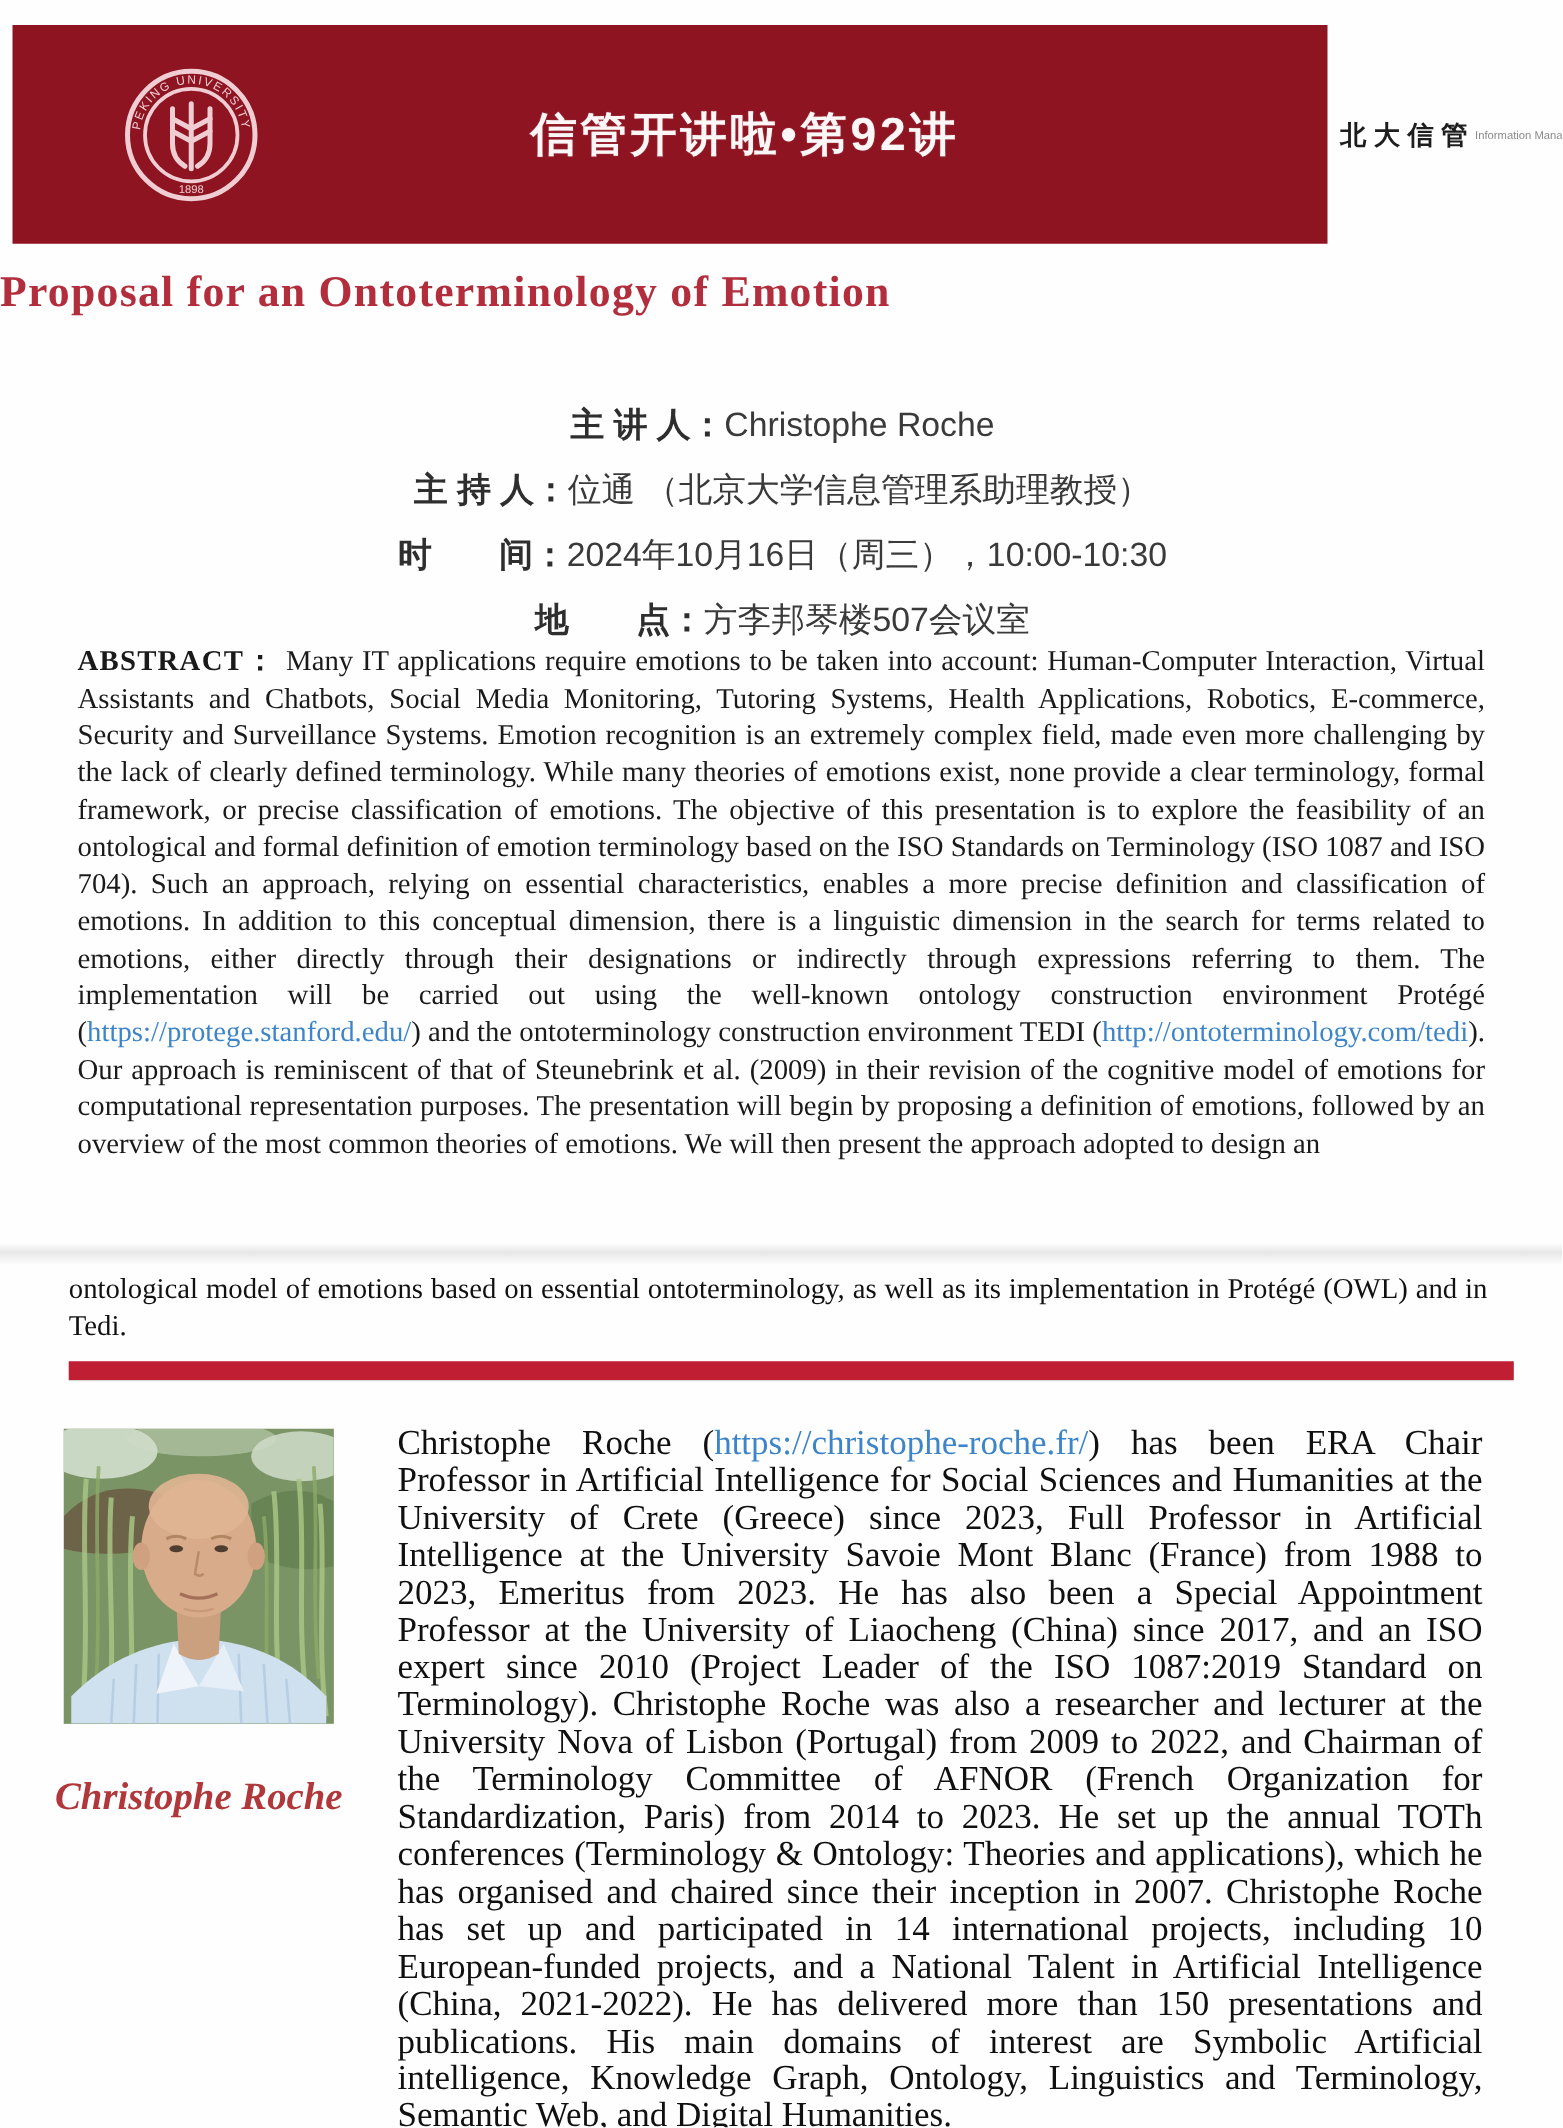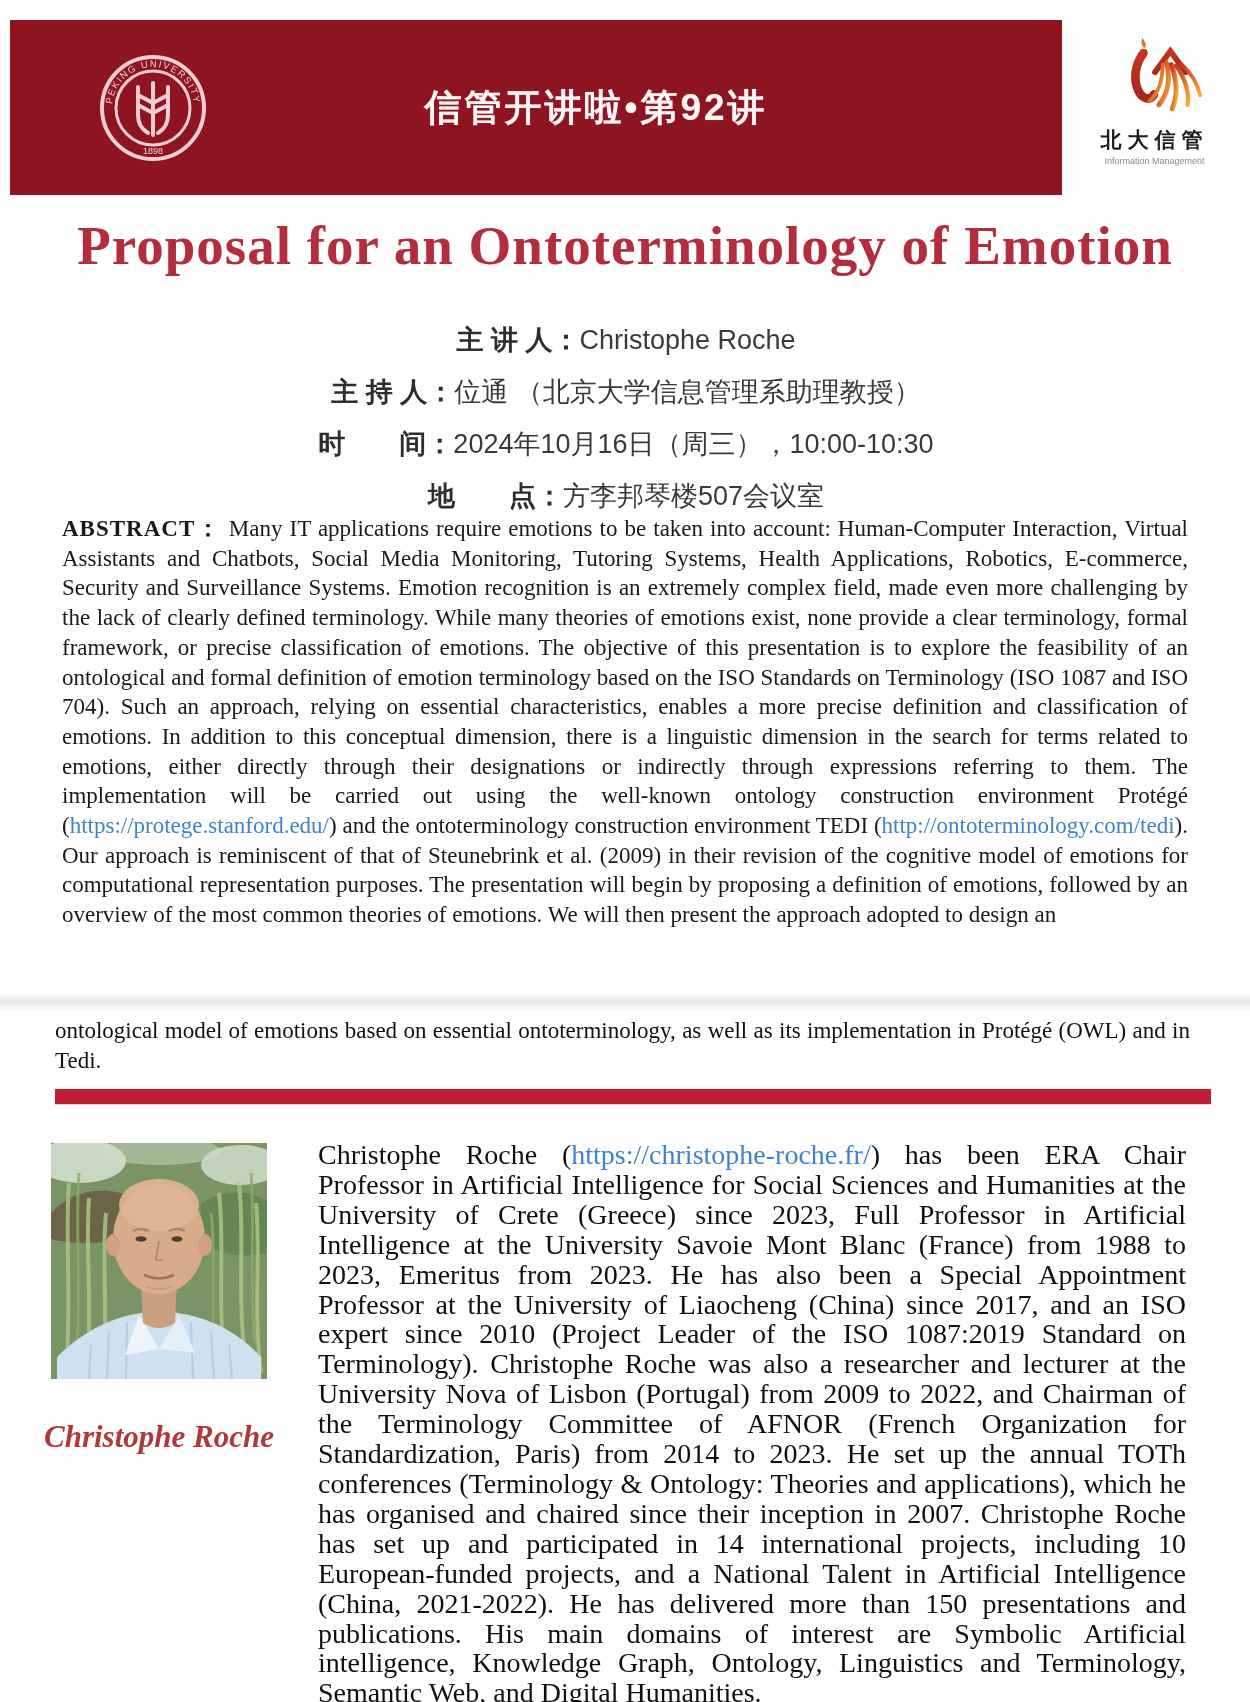--- a/index.html
+++ b/index.html
@@ -28,35 +28,35 @@
     color:#fdf6f6;
     font-family:"Liberation Sans", sans-serif;
     font-size:37px;font-weight:bold;letter-spacing:3px;
     padding-left:120px;
     text-shadow:0 0 1px rgba(255,255,255,.4);
     white-space:nowrap;
   }
   
   .logo-right{
     position:absolute;left:1072px;top:32px;width:165px;height:150px;
-    display:flex;flex-direction:column;align-items:center;
+    display:flex;flex-direction:row;align-items:center;
     font-family:"Liberation Sans", sans-serif;
   }
   .logo-right svg{width:96px;height:92px;}
   .logo-cn{
     font-size:21px;font-weight:bold;color:#1d1d1d;letter-spacing:6px;
     margin-top:2px;white-space:nowrap;
   }
   .logo-en{font-size:9px;color:#8a8a8a;margin-top:2px;white-space:nowrap;text-align:right;}
   
   .main-title{
     position:absolute;top:214px;left:0;width:1250px;
-    text-align:center;
+    text-align:left;
     color:var(--title-red,#b22e3c);
-    font-size:55px;font-weight:bold;letter-spacing:1px;
+    font-size:35px;font-weight:bold;letter-spacing:1px;
     white-space:nowrap;
   }
   
   .details{
     position:absolute;top:322px;left:62px;right:60px;
     font-family:"Liberation Sans", sans-serif;
     font-size:27px;color:#343434;text-align:center;
   }
   .detail-row{margin-bottom:15px;line-height:37px;white-space:pre-wrap;}
   .detail-label{font-weight:bold;color:#2e2e2e;}

